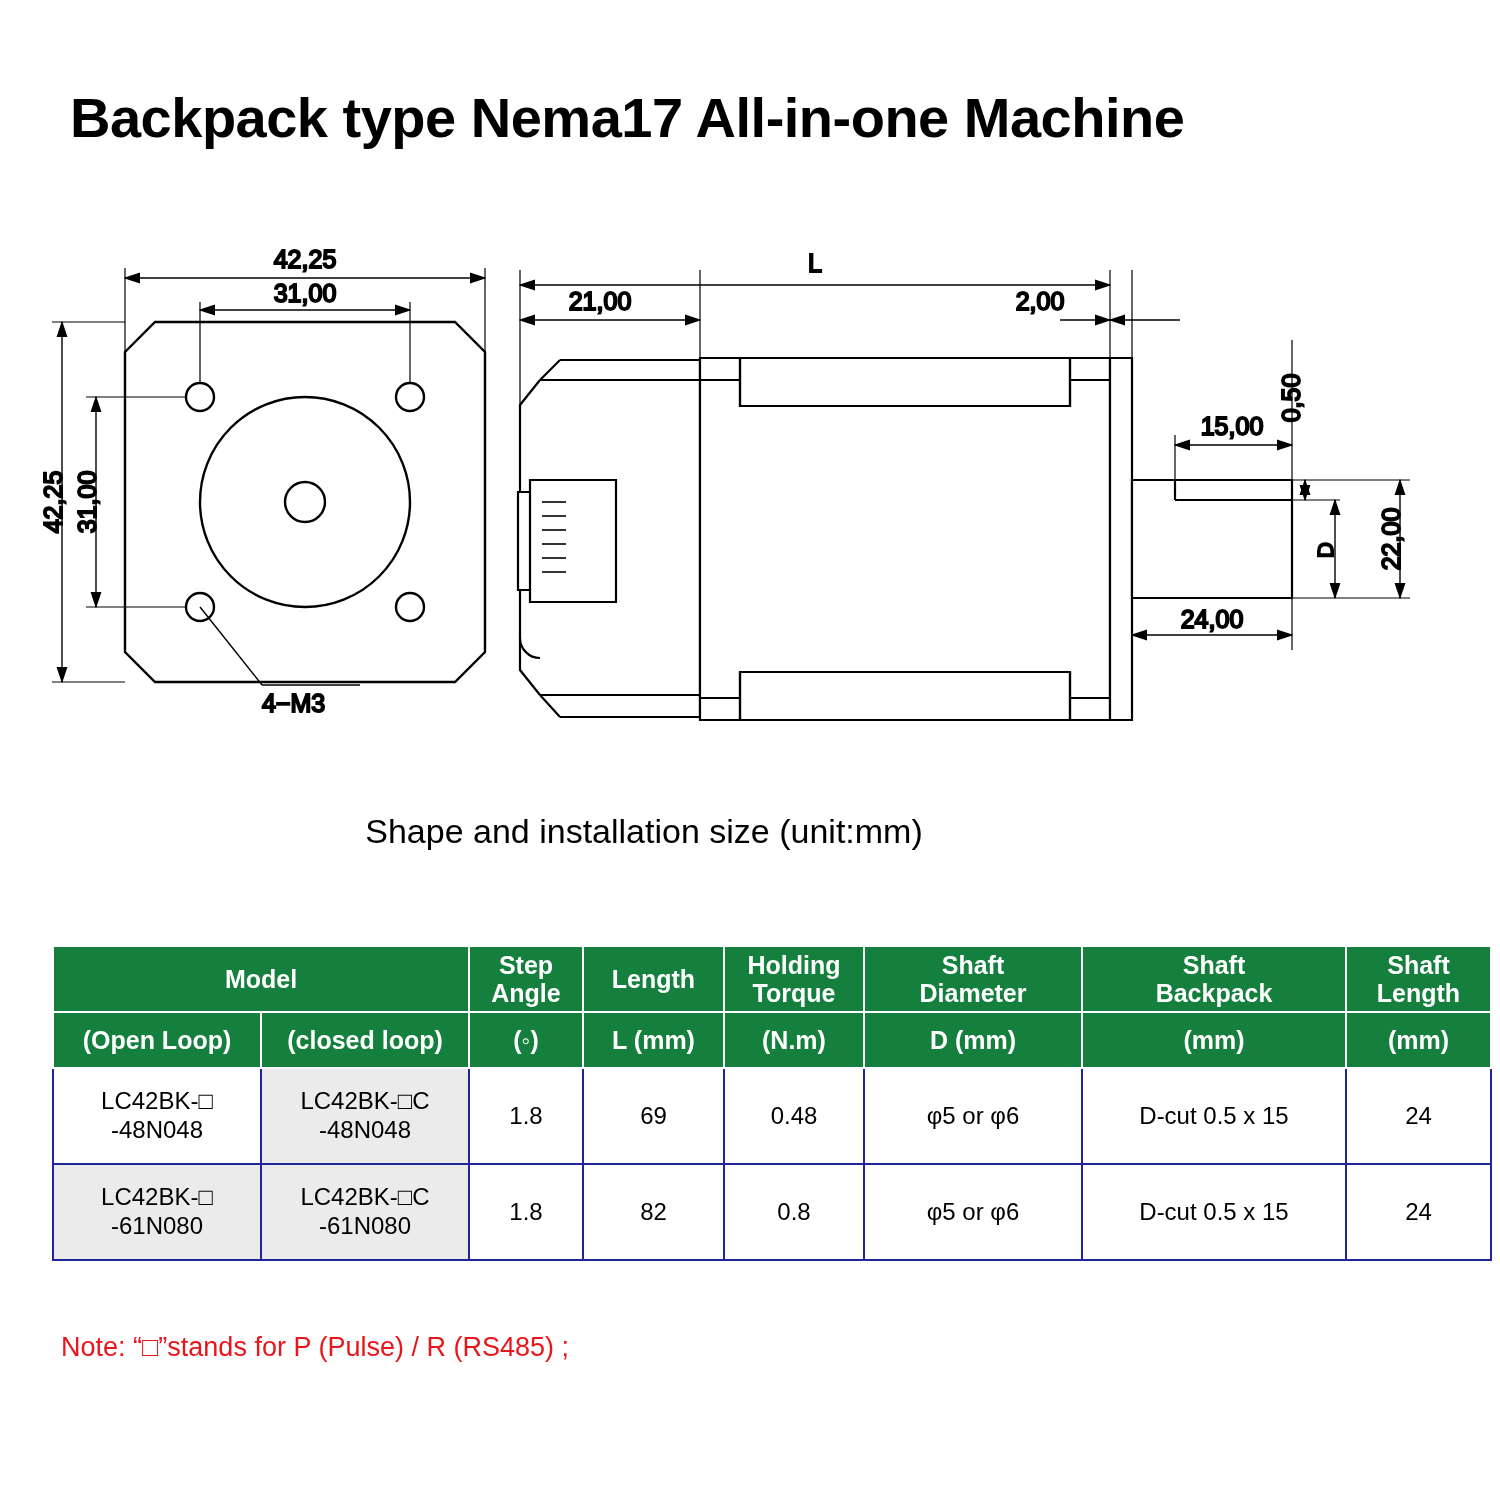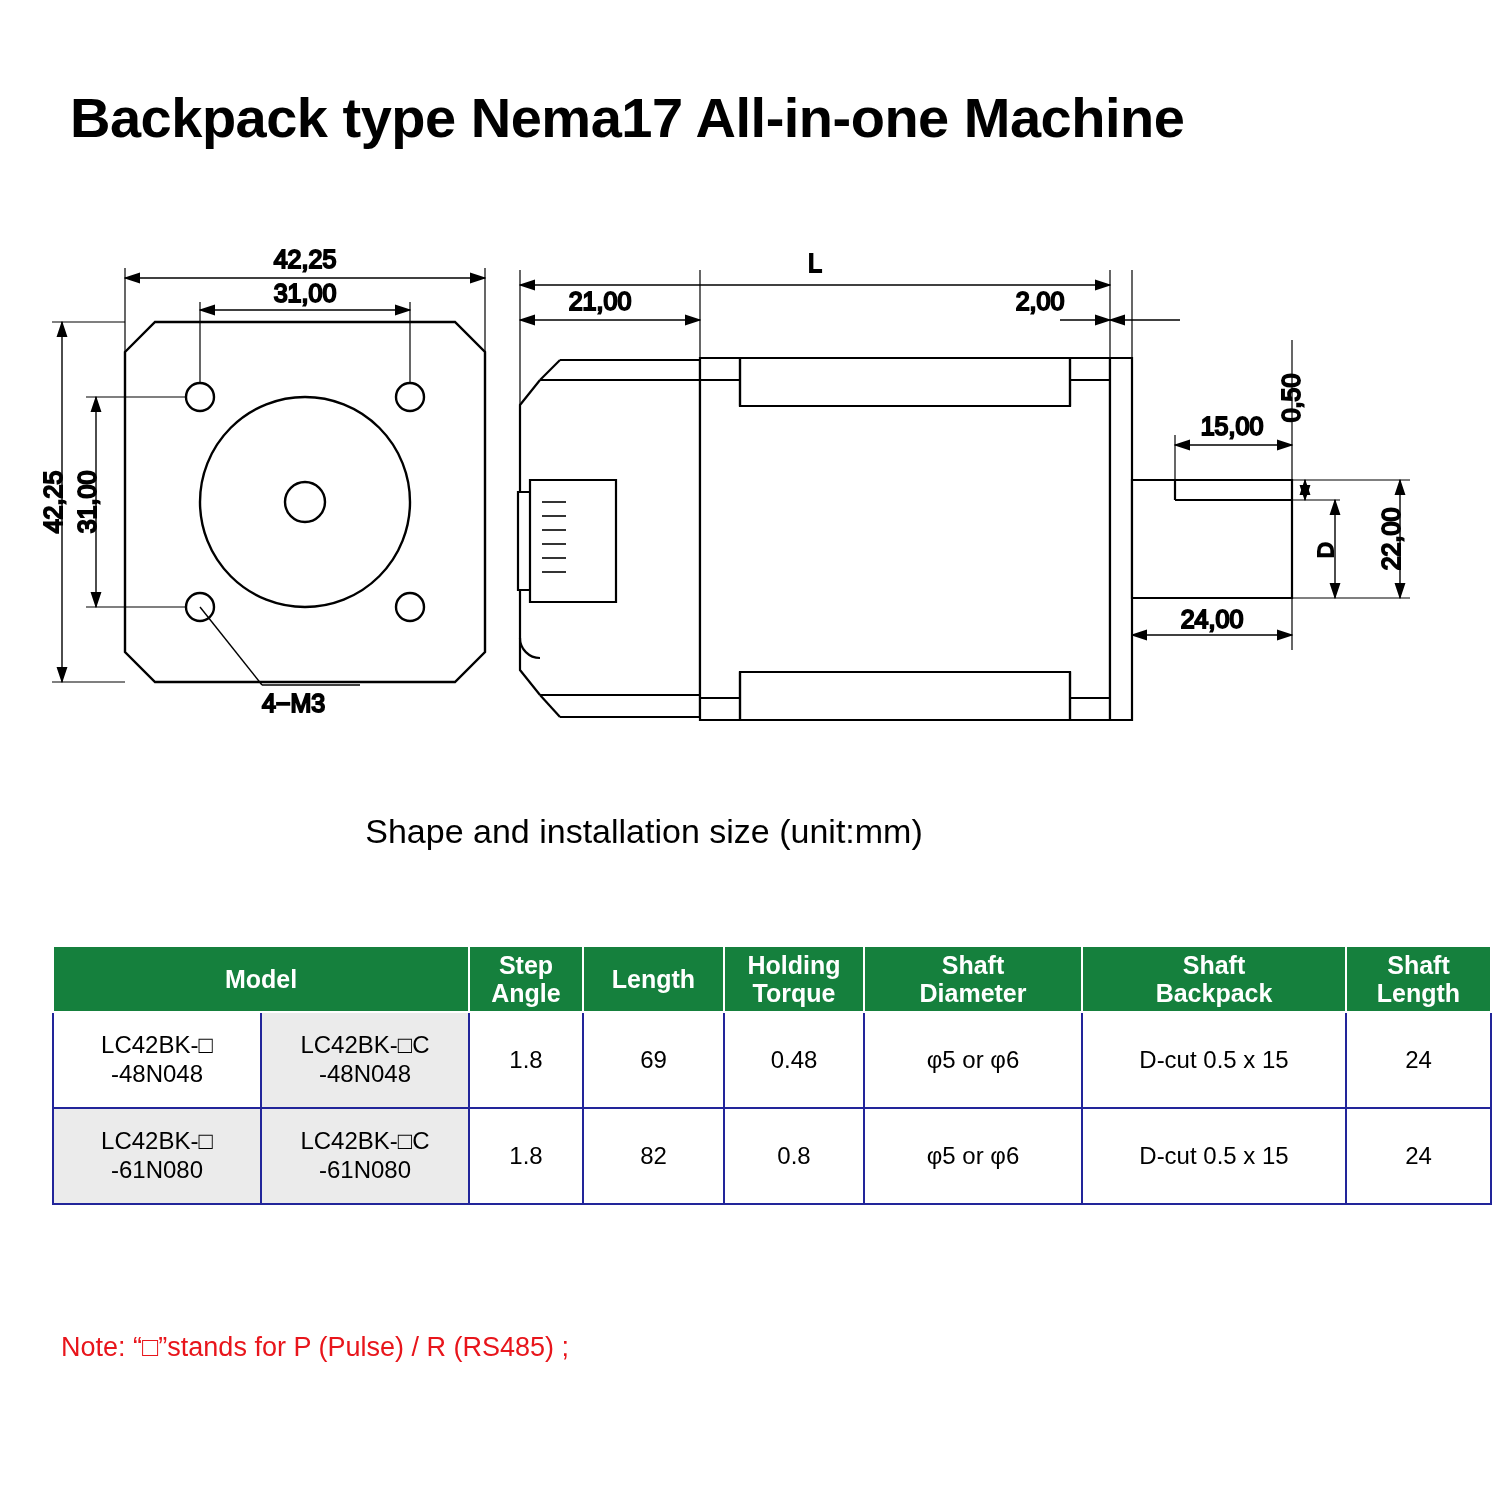--- a/index.html
+++ b/index.html
@@ -256,20 +256,30 @@
         <span>Diameter</span>
       </th>
       <th style="width:258px">
         <span>Shaft</span><br>
         <span>Backpack</span>
       </th>
       <th style="width:139px">
         <span>Shaft</span><br>
         <span>Length</span>
       </th>
+    </tr>
+    <tr class="row2">
+      <th>(Open Loop)</th>
+      <th>(closed loop)</th>
+      <th>(◦)</th>
+      <th>L (mm)</th>
+      <th>(N.m)</th>
+      <th>D (mm)</th>
+      <th>(mm)</th>
+      <th>(mm)</th>
     </tr>
   </thead>
   <tbody>
     <tr>
       <td>
         <span>LC42BK-□</span><br>
         <span>-48N048</span>
       </td>
       <td class="shade">
         <span>LC42BK-□C</span><br>

